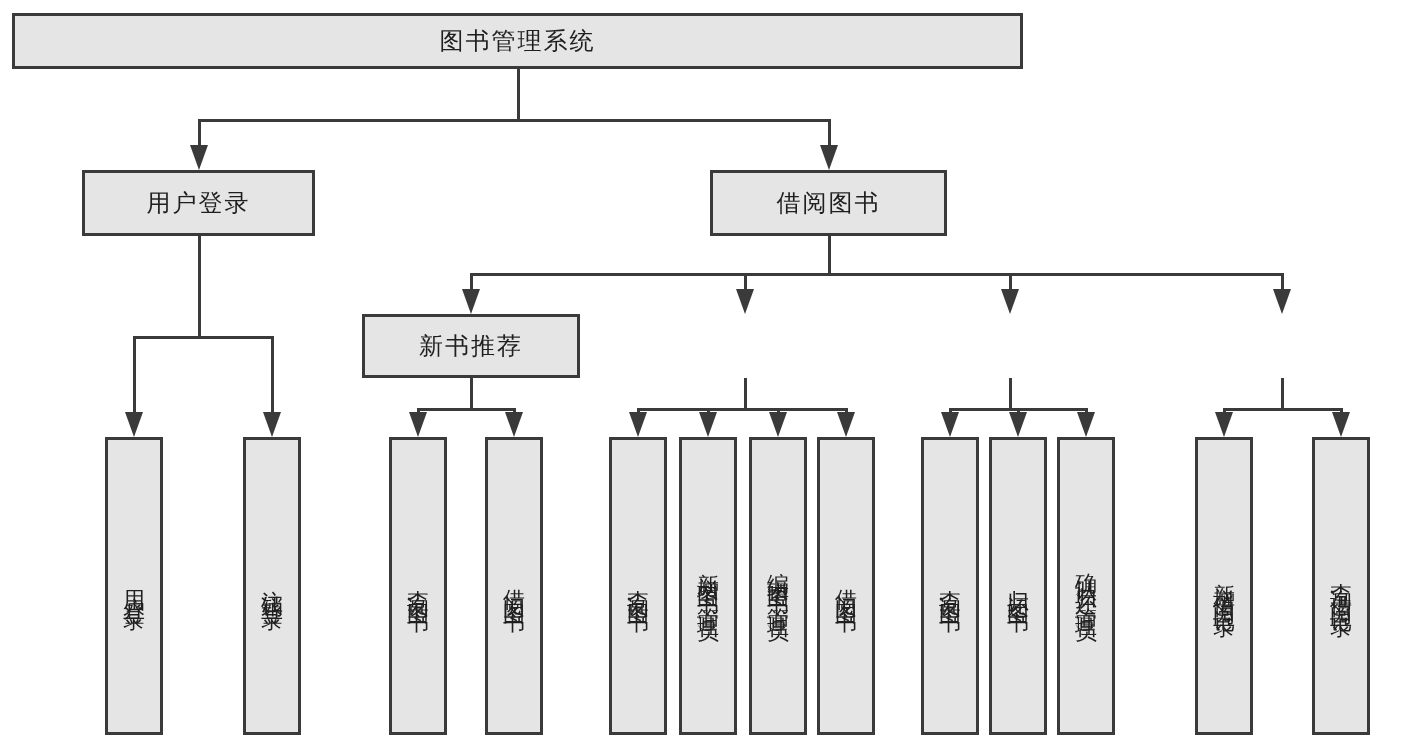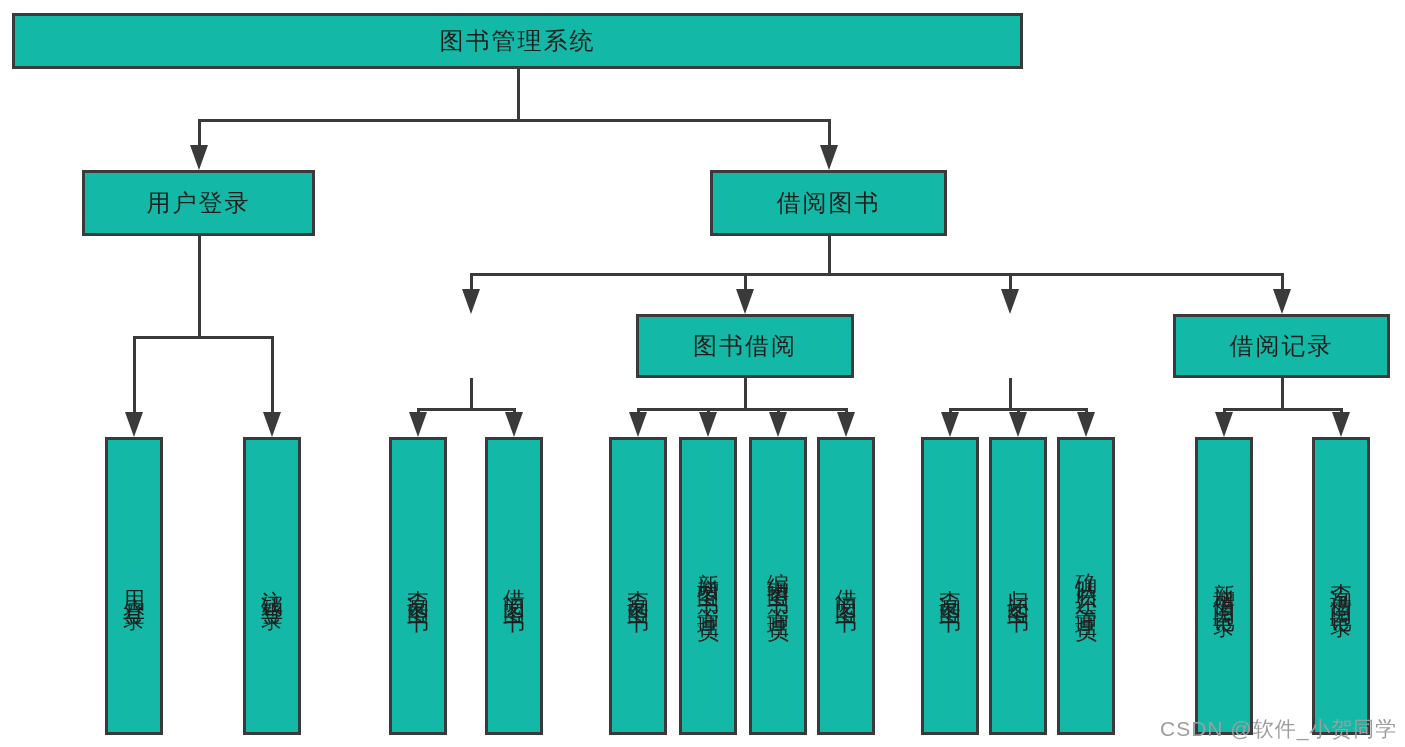--- a/index.html
+++ b/index.html
@@ -8,21 +8,21 @@
     width: 1405px;
     height: 747px;
     background: #ffffff;
     overflow: hidden;
     font-family: "Liberation Sans", sans-serif;
   }
   .box {
     position: absolute;
     box-sizing: border-box;
     border: 3px solid #3a3a3a;
-    background: #14b8a6;
+    background: #e5e5e5;
     display: flex;
     align-items: center;
     justify-content: center;
     color: #1f1f1f;
   }
   .hbox { font-size: 24px; letter-spacing: 2px; }
   .root-box { font-size: 24px; letter-spacing: 2px; }
   .leaf {
     font-size: 22px;
   }
@@ -113,25 +113,22 @@
     <span>图书管理系统</span>
   </div>
 
   <div class="box hbox" style="left:82px; top:170px; width:233px; height:66px;">
     <span>用户登录</span>
   </div>
   <div class="box hbox" style="left:710px; top:170px; width:237px; height:66px;">
     <span>借阅图书</span>
   </div>
 
-  <div class="box hbox" style="left:636px; top:314px; width:218px; height:64px;">
-    <span>图书借阅</span>
-  </div>
-  <div class="box hbox" style="left:1173px; top:314px; width:217px; height:64px;">
-    <span>借阅记录</span>
+  <div class="box hbox" style="left:362px; top:314px; width:218px; height:64px;">
+    <span>新书推荐</span>
   </div>
 
   <div class="box leaf" style="left:105px; top:437px; width:58px; height:298px;">
     <span class="vtext">用户登录</span>
   </div>
   <div class="box leaf" style="left:243px; top:437px; width:58px; height:298px;">
     <span class="vtext">注销登录</span>
   </div>
 
   <div class="box leaf" style="left:389px; top:437px; width:58px; height:298px;">
@@ -164,14 +161,13 @@
     <span class="vtext">确认归还（管理员）</span>
   </div>
 
   <div class="box leaf" style="left:1195px; top:437px; width:58px; height:298px;">
     <span class="vtext">新增借阅记录</span>
   </div>
   <div class="box leaf" style="left:1312px; top:437px; width:58px; height:298px;">
     <span class="vtext">查询借阅记录</span>
   </div>
 
-  <div class="watermark" style="left:1160px; top:715px;">CSDN @软件_小贺同学</div>
 </div>
 
 </body></html>

